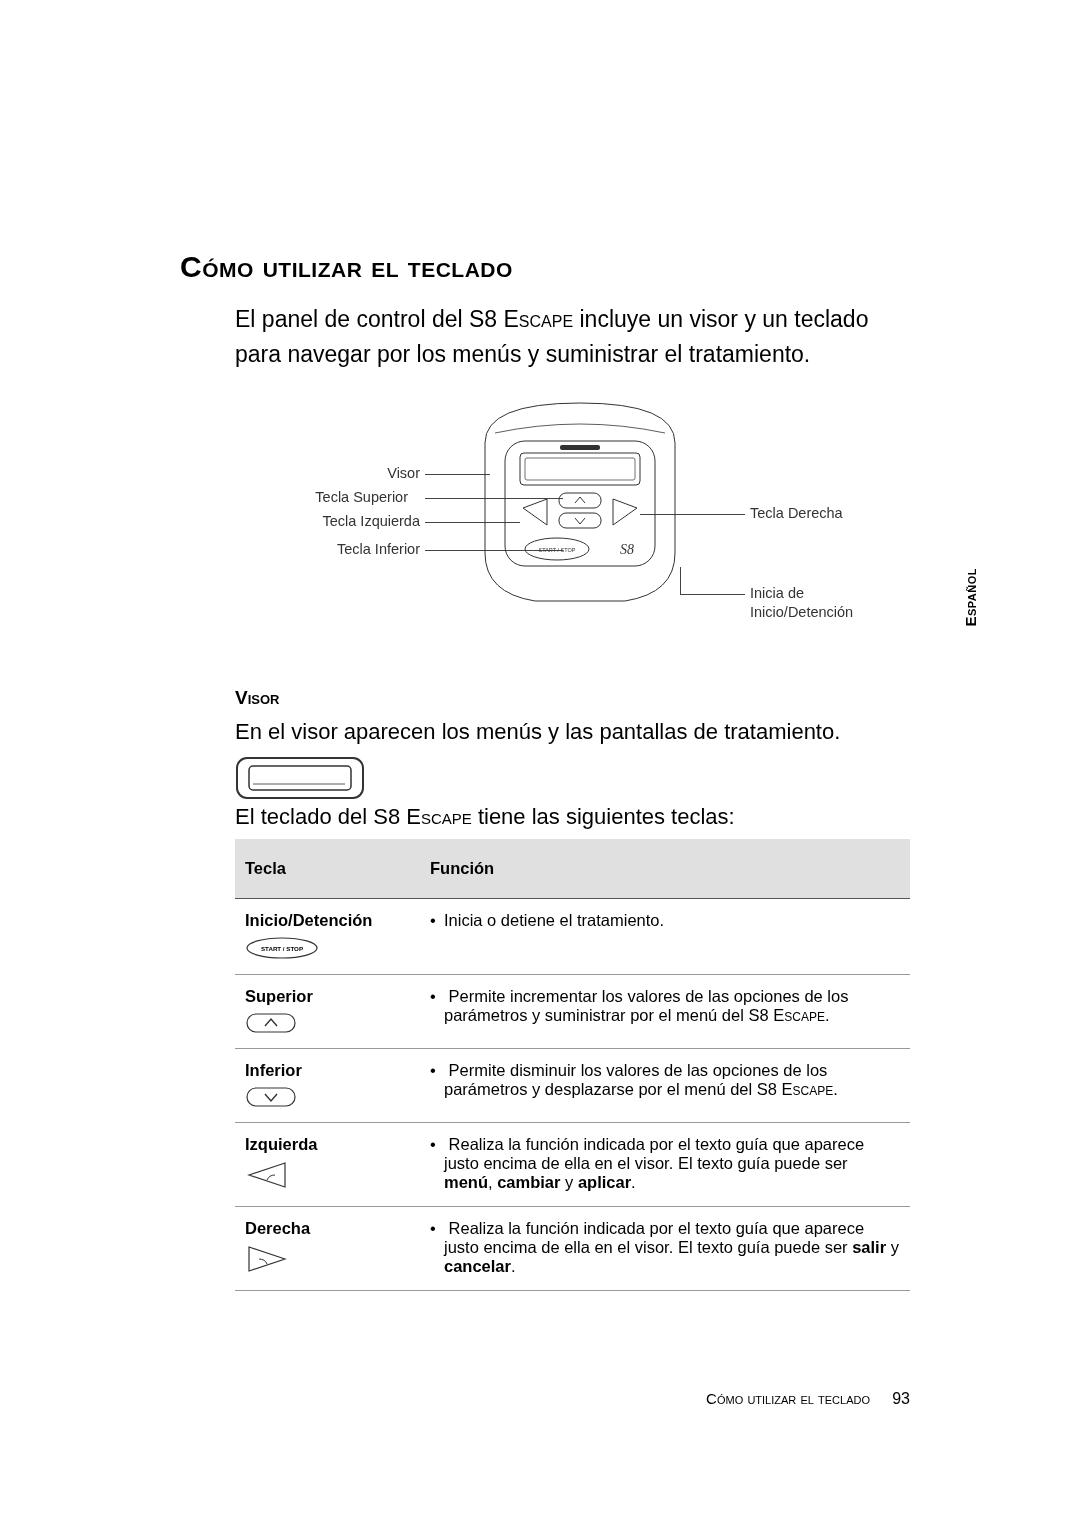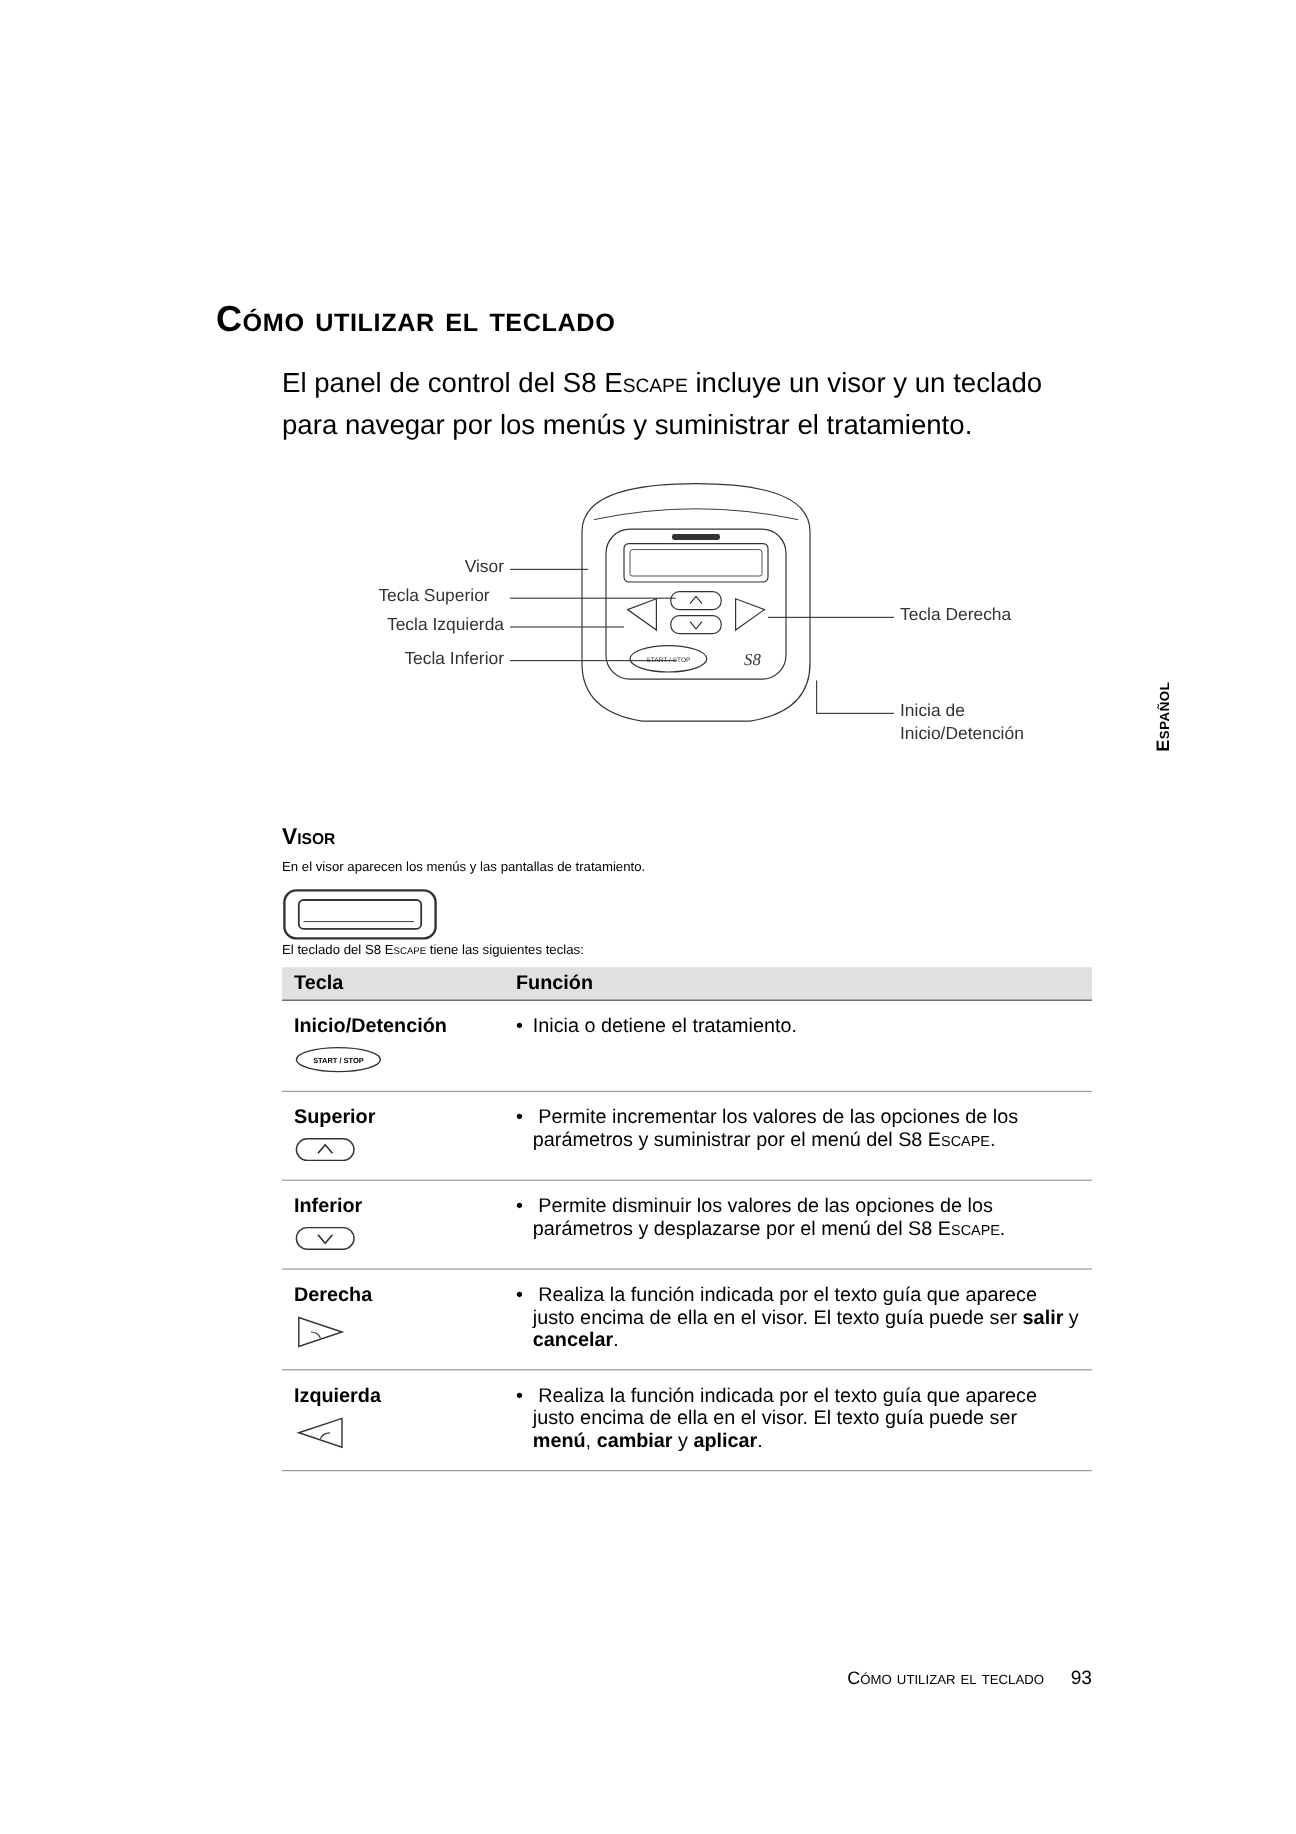--- a/index.html
+++ b/index.html
@@ -36,21 +36,21 @@
     }
     h2 {
       font-variant: small-caps;
       font-size: 19px;
       font-weight: 700;
       margin-top: 24px;
       margin-bottom: 6px;
       margin-left: 55px;
     }
     .body {
-      font-size: 11px;
+      font-size: 22px;
       line-height: 1.5;
       margin-left: 55px;
     }
     .sc {
       font-variant: small-caps;
     }
 
     
     .diagram {
       position: relative;
@@ -108,21 +108,21 @@
       margin-left: 55px;
       width: calc(100% - 55px);
       font-size: 16.5px;
     }
     thead tr {
       background: #e0e0e0;
     }
     thead th {
       text-align: left;
       font-weight: 700;
-      padding: 4px 10px;
+      padding: 20px 10px;
       border-bottom: 1px solid #555;
     }
     tbody td {
       vertical-align: top;
       padding: 12px 10px 14px 10px;
       border-bottom: 1px solid #999;
     }
     tbody td:first-child {
       width: 185px;
       font-weight: 700;
@@ -299,51 +299,51 @@
             <ul>
               <li>
           <span>Permite disminuir los valores de las opciones de los parámetros y desplazarse por el menú del </span><span class="sc">S8 Escape</span><span>.</span>
         </li>
             </ul>
           </td>
       </tr>
 
       <tr>
         <td>
+          <span>Izquierda</span>
+          <span class="key-icon icon-key">
+            <svg width="44" height="30">
+                <path d="M 4 15 L 40 3 L 40 27 Z" fill="none" stroke="#333" stroke-width="1.2"></path>
+                <path d="M 30 15 Q 24 15 22 20" fill="none" stroke="#333" stroke-width="1"></path>
+              </svg>
+          </span>
+        </td>
+        <td>
+            <ul>
+              <li>
+          <span>Realiza la función indicada por el texto guía que aparece justo encima de ella en el visor. El texto guía puede ser </span><span class="b">menú</span><span>, </span><span class="b">cambiar</span><span> y </span><span class="b">aplicar</span><span>.</span>
+        </li>
+            </ul>
+          </td>
+      </tr>
+
+      <tr>
+        <td>
           <span>Derecha</span>
           <span class="key-icon icon-key">
             <svg width="44" height="30">
                 <path d="M 40 15 L 4 3 L 4 27 Z" fill="none" stroke="#333" stroke-width="1.2"></path>
                 <path d="M 14 15 Q 20 15 22 20" fill="none" stroke="#333" stroke-width="1"></path>
               </svg>
           </span>
         </td>
         <td>
             <ul>
               <li>
           <span>Realiza la función indicada por el texto guía que aparece justo encima de ella en el visor. El texto guía puede ser </span><span class="b">salir</span><span> y </span><span class="b">cancelar</span><span>.</span>
-        </li>
-            </ul>
-          </td>
-      </tr>
-
-      <tr>
-        <td>
-          <span>Izquierda</span>
-          <span class="key-icon icon-key">
-            <svg width="44" height="30">
-                <path d="M 4 15 L 40 3 L 40 27 Z" fill="none" stroke="#333" stroke-width="1.2"></path>
-                <path d="M 30 15 Q 24 15 22 20" fill="none" stroke="#333" stroke-width="1"></path>
-              </svg>
-          </span>
-        </td>
-        <td>
-            <ul>
-              <li>
-          <span>Realiza la función indicada por el texto guía que aparece justo encima de ella en el visor. El texto guía puede ser </span><span class="b">menú</span><span>, </span><span class="b">cambiar</span><span> y </span><span class="b">aplicar</span><span>.</span>
         </li>
             </ul>
           </td>
       </tr>
     </tbody>
   </table>
 
 </div>
 
 <div class="footer">

